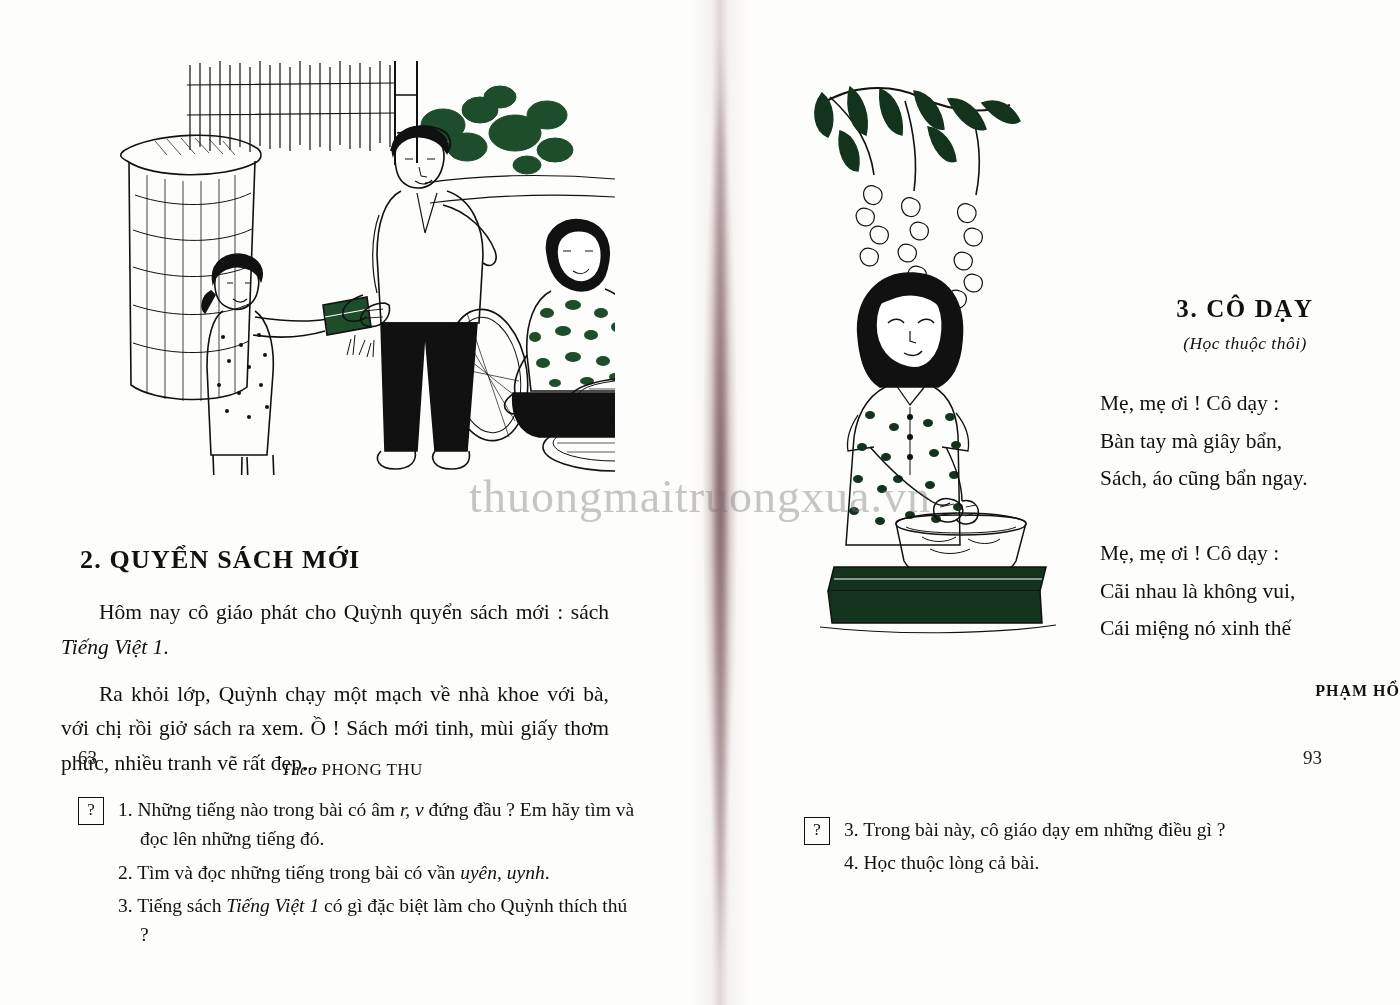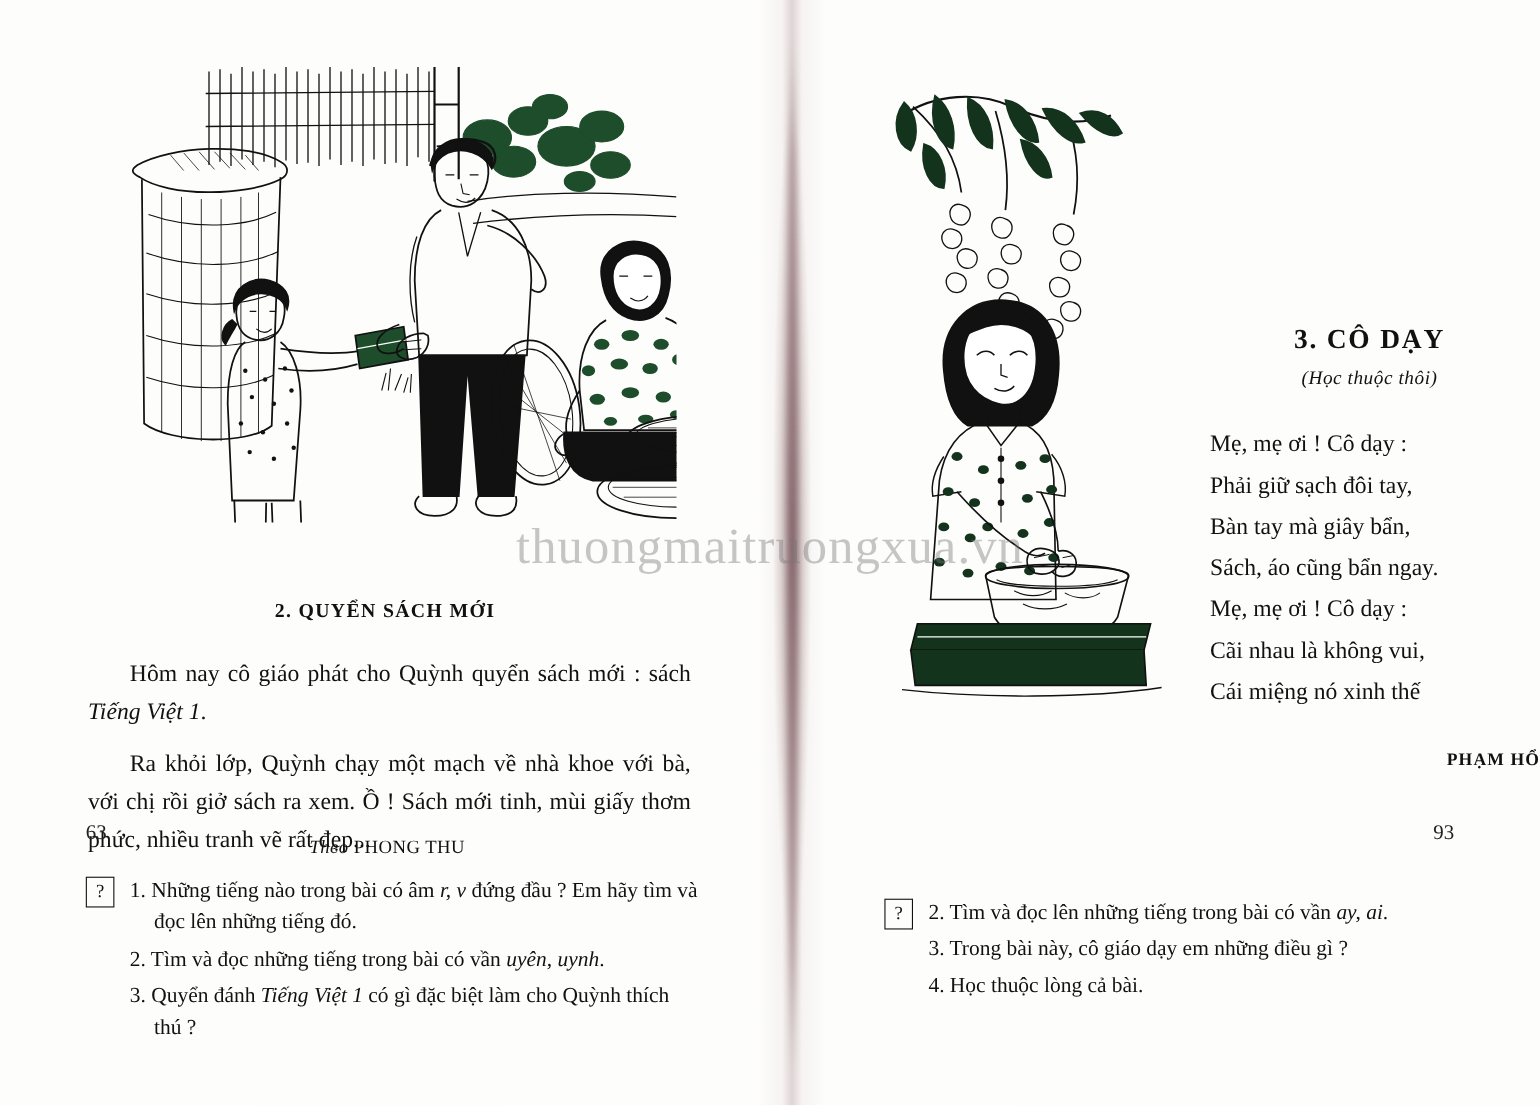--- a/index.html
+++ b/index.html
@@ -70,23 +70,22 @@
     font-size: 19px;
     color: #222;
   }
   .folio-left  { left: 78px; }
   .folio-right { right: 78px; margin-top: 48px; }
 
   
   .lesson-title {
     font-family: "Liberation Serif", serif;
     font-weight: bold;
-    font-size: 18px;
+    font-size: 26px;
     letter-spacing: 1.2px;
-    text-align: center;
   }
   .body-text {
     font-size: 21.5px;
     line-height: 1.62;
     text-align: justify;
   }
   .body-text p { margin: 0 0 12px 0; text-indent: 38px; }
   .body-text i { font-style: italic; }
 
   .attrib {
@@ -334,21 +333,21 @@
           <g stroke-width="1">
             <path d="M252 300 l4 -16 M258 300 l2 -20 M264 300 l6 -15"></path>
             <path d="M272 302 l4 -14 M278 302 l1 -17"></path>
           </g>
         </g>
       </svg>
     </div>
 
     <div class="lesson-title" style="position:absolute; left:80px; top:545px; width:540px;">2. QUYỂN SÁCH MỚI</div>
 
-    <div class="body-text" style="position:absolute; left:80px; top:595px; width:548px;">
+    <div class="body-text" style="position:absolute; left:61px; top:595px; width:548px;">
       <p>
         <span>Hôm nay cô giáo phát cho Quỳnh quyển sách mới : sách </span><i>Tiếng Việt 1</i><span>.</span>
       </p>
       <p>Ra khỏi lớp, Quỳnh chạy một mạch về nhà khoe với bà, với chị rồi giở sách ra xem. Ồ ! Sách mới tinh, mùi giấy thơm phức, nhiều tranh vẽ rất đẹp...</p>
     </div>
 
     <div class="attrib" style="position:absolute; left:78px; top:760px; width:548px;">
       <span class="theo">Theo</span>
       <span>PHONG THU</span>
     </div>
@@ -359,21 +358,21 @@
         <li>
           <span>1.</span>
           <span>Những tiếng nào trong bài có âm </span><i>r, v</i><span> đứng đầu ? Em hãy tìm và đọc lên những tiếng đó.</span>
         </li>
         <li>
           <span>2.</span>
           <span>Tìm và đọc những tiếng trong bài có vần </span><i>uyên, uynh</i><span>.</span>
         </li>
         <li>
           <span>3.</span>
-          <span>Quyển đánh </span><i>Tiếng Việt 1</i><span> có gì đặc biệt làm cho Quỳnh thích thú ?</span>
+          <span>Tiếng sách </span><i>Tiếng Việt 1</i><span> có gì đặc biệt làm cho Quỳnh thích thú ?</span>
         </li>
       </ul>
     </div>
 
     <div class="folio folio-left">63</div>
   </div>
 
   <div class="page-half right-page">
 
     <div class="illus" style="left:110px; top:75px; width:360px; height:570px;">
@@ -495,40 +494,35 @@
       </svg>
     </div>
 
     <div style="position:absolute; left:420px; top:295px; width:250px; text-align:center;">
       <div class="poem-title">3. CÔ DẠY</div>
       <div class="poem-sub" style="margin-top:10px;">(Học thuộc thôi)</div>
     </div>
 
     <div class="poem-stanza" style="position:absolute; left:400px; top:385px; width:280px;">
       <div>Mẹ, mẹ ơi ! Cô dạy :</div>
-      <div>Phải giữ sạch đôi tay,</div>
       <div>Bàn tay mà giây bẩn,</div>
       <div>Sách, áo cũng bẩn ngay.</div>
     </div>
 
     <div class="poem-stanza" style="position:absolute; left:400px; top:535px; width:280px;">
       <div>Mẹ, mẹ ơi ! Cô dạy :</div>
       <div>Cãi nhau là không vui,</div>
       <div>Cái miệng nó xinh thế</div>
     </div>
 
     <div class="poem-author" style="position:absolute; left:400px; top:682px; width:300px; text-align:right; padding-right:18px;">PHẠM HỔ</div>
 
     <div class="questions" style="position:absolute; left:104px; top:815px; width:560px;">
       <div class="qmark">?</div>
       <ul class="qlist">
-        <li>
-          <span>2.</span>
-          <span>Tìm và đọc lên những tiếng trong bài có vần </span><i>ay, ai</i><span>.</span>
-        </li>
         <li>
           <span>3.</span>
           <span>Trong bài này, cô giáo dạy em những điều gì ?</span>
         </li>
         <li>
           <span>4.</span>
           <span>Học thuộc lòng cả bài.</span>
         </li>
       </ul>
     </div>

